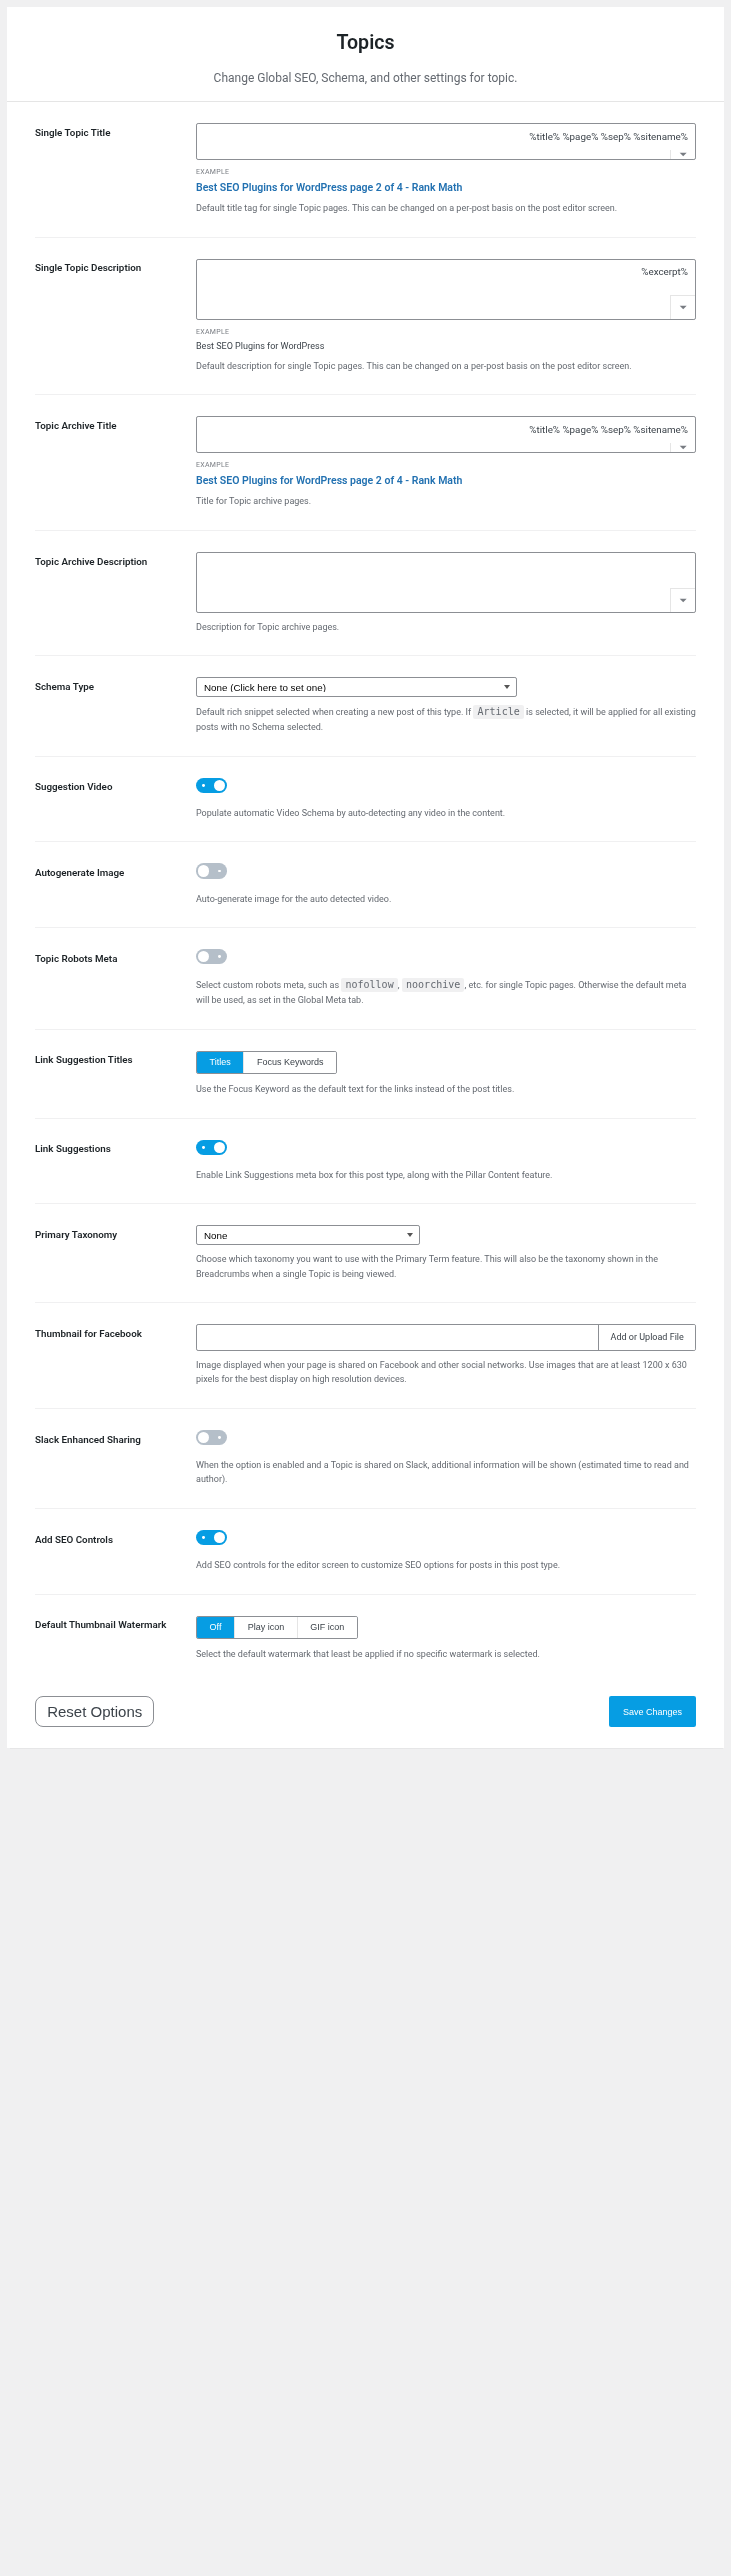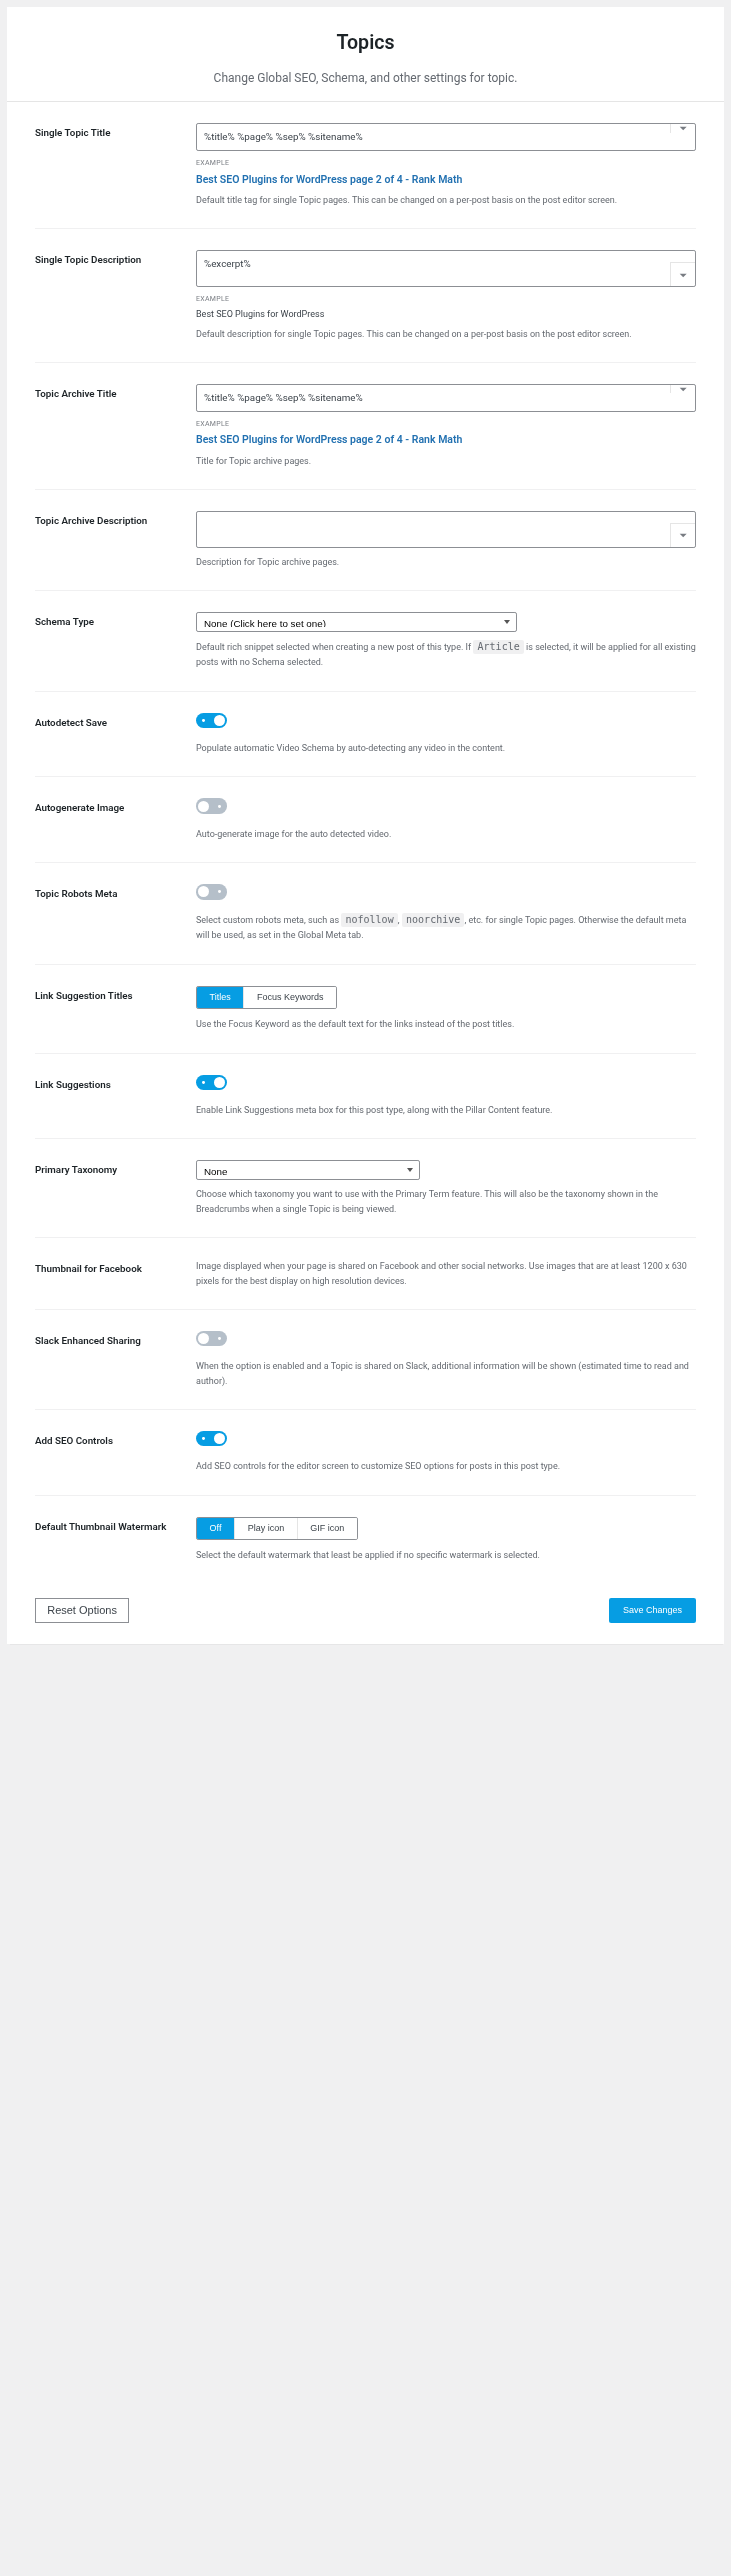--- a/index.html
+++ b/index.html
@@ -7,21 +7,21 @@
 .container { max-width: 717px; margin: 7px auto; background: #fff; box-shadow: 0 0.7px 0.7px rgba(0,0,0,.04); }
 .header { padding: 21px 28px 14px; border-bottom: 0.7px solid #e5e5e5; text-align: center; }
 .header h1 { font-size: 19.6px; font-weight: 600; color: #1d2327; margin-bottom: 5.6px; }
 .header p { color: #646970; font-size: 12px; margin-top: 12px; }
 .content { padding: 0 28px; }
 .row { display: flex; padding: 21px 0; border-bottom: 0.7px solid #f0f0f1; }
 .row:last-of-type { border-bottom: none; }
 .label-col { width: 161px; flex-shrink: 0; padding-top: 2.8px; }
 .label-col label { font-weight: 600; color: #1d2327; font-size: 9.8px; }
 .field-col { flex: 1; }
-.var-input { width: 100%; border: 0.7px solid #8c8f94; border-radius: 2.1px; display: flex; align-items: flex-start; }
+.var-input { width: 100%; border: 0.7px solid #8c8f94; border-radius: 2.1px; display: flex; align-items: flex-end; flex-direction: column; }
 .var-input .text-area { flex: 1; padding: 5.6px 7px; font-size: 9.8px; color: #3c434a; min-height: 25px; }
 .var-input .dropdown-btn { width: 25px; border-left: 0.7px solid #e5e5e5; display: flex; align-items: center; justify-content: center; cursor: pointer; }
 .var-input .dropdown-btn svg { width: 8.4px; height: 8.4px; fill: #787c82; }
 .var-input.tall .text-area { min-height: 35px; }
 .var-input.tall .dropdown-btn { align-self: flex-end; border-top: 0.7px solid #e5e5e5; height: 24px; }
 .example-label { text-transform: uppercase; font-size: 7px; color: #787c82; letter-spacing: 0.3px; margin-top: 7px; margin-bottom: 2.8px; }
 .example-text { color: #2271b1; font-weight: 600; font-size: 10.5px; margin-bottom: 5.6px; }
 .example-text.plain { color: #3c434a; font-weight: normal; font-size: 9px; }
 .description { color: #646970; font-size: 9px; line-height: 1.6; }
 .description code { background: #f0f0f1; padding: 1.4px 4.2px; border-radius: 2.1px; font-family: Consolas, Monaco, monospace; font-size: 10px; }
@@ -40,21 +40,21 @@
 .toggle.off .dot { right: 6.3px; }
 .button-group { display: flex; border: 0.7px solid #8c8f94; border-radius: 2.1px; overflow: hidden; width: fit-content; }
 .button-group .btn { padding: 5.6px 12.6px; font-size: 9px; background: #fff; border: none; cursor: pointer; border-right: 0.7px solid #e5e5e5; color: #3c434a; }
 .button-group .btn:last-child { border-right: none; }
 .button-group .btn.active { background: #069de3; color: #fff; }
 .file-input { display: flex; border: 0.7px solid #8c8f94; border-radius: 2.1px; overflow: hidden; }
 .file-input .path { flex: 1; padding: 5.6px 7px; min-height: 25px; }
 .file-input .upload-btn { padding: 5.6px 11.2px; border-left: 0.7px solid #8c8f94; background: #fff; cursor: pointer; font-size: 9px; display: flex; align-items: center; }
 .textarea-field { width: 100%; min-height: 77px; border: 0.7px solid #8c8f94; border-radius: 2.1px; padding: 5.6px 7px; font-size: 9.8px; font-family: inherit; resize: vertical; }
 .footer { display: flex; justify-content: space-between; padding: 14px 28px 21px; }
-.btn-secondary { padding: 5.6px 11.2px; border: 0.7px solid #8c8f94; background: #fff; border-radius: 0; font-size: 11px; cursor: pointer; color: #3c434a; }
+.btn-secondary { padding: 5.6px 11.2px; border: 0.7px solid #8c8f94; background: #fff; border-radius: 8px; font-size: 15px; cursor: pointer; color: #3c434a; }
 .btn-primary { padding: 5.6px 14px; background: #069de3; color: #fff; border: none; border-radius: 2.1px; font-size: 9px; font-weight: 500; cursor: pointer; }
 .field-col > .toggle, .field-col > .button-group { margin-bottom: 8.4px; }
 .field-col > .var-input, .field-col > .select-wrap, .field-col > .file-input, .field-col > .textarea-field { margin-bottom: 7px; }
 </style>
 </head>
 <body>
 
 <div class="container">
   <div class="header">
     <h1>Topics</h1>
@@ -133,21 +133,21 @@
       <div class="label-col"><label>Schema Type</label></div>
       <div class="field-col">
         <div class="select-wrap">
           <select><option>None (Click here to set one)</option></select>
         </div>
         <div class="description"><span>Default rich snippet selected when creating a new post of this type. If </span><code>Article</code><span> is selected, it will be applied for all existing posts with no Schema selected.</span></div>
       </div>
     </div>
 
     <div class="row">
-      <div class="label-col"><label>Autodetect Save</label></div>
+      <div class="label-col"><label>Suggestion Video</label></div>
       <div class="field-col">
         <div class="toggle on"><span class="dot"></span><span class="knob"></span></div>
         <div class="description">Populate automatic Video Schema by auto-detecting any video in the content.</div>
       </div>
     </div>
 
     <div class="row">
       <div class="label-col"><label>Autogenerate Image</label></div>
       <div class="field-col">
         <div class="toggle off"><span class="knob"></span><span class="dot"></span></div>
@@ -188,20 +188,24 @@
         <div class="select-wrap narrow">
           <select><option>None</option></select>
         </div>
         <div class="description">Choose which taxonomy you want to use with the Primary Term feature. This will also be the taxonomy shown in the Breadcrumbs when a single Topic is being viewed.</div>
       </div>
     </div>
 
     <div class="row">
       <div class="label-col"><label>Thumbnail for Facebook</label></div>
       <div class="field-col">
+        <div class="file-input">
+          <div class="path"></div>
+          <div class="upload-btn">Add or Upload File</div>
+        </div>
         <div class="description">Image displayed when your page is shared on Facebook and other social networks. Use images that are at least 1200 x 630 pixels for the best display on high resolution devices.</div>
       </div>
     </div>
 
     <div class="row">
       <div class="label-col"><label>Slack Enhanced Sharing</label></div>
       <div class="field-col">
         <div class="toggle off"><span class="knob"></span><span class="dot"></span></div>
         <div class="description">When the option is enabled and a Topic is shared on Slack, additional information will be shown (estimated time to read and author).</div>
       </div>

